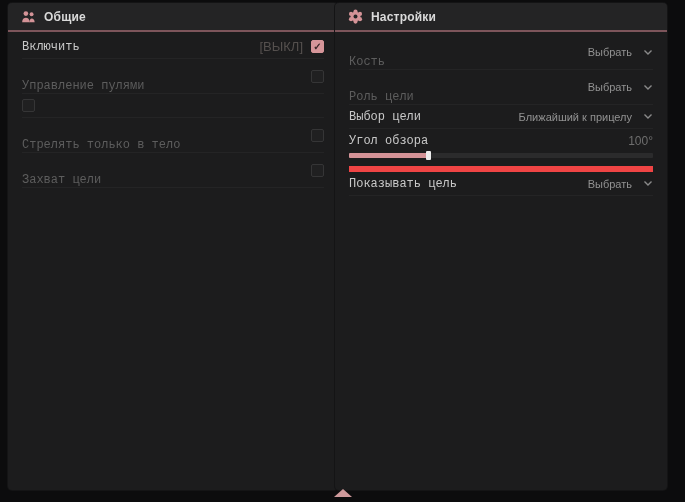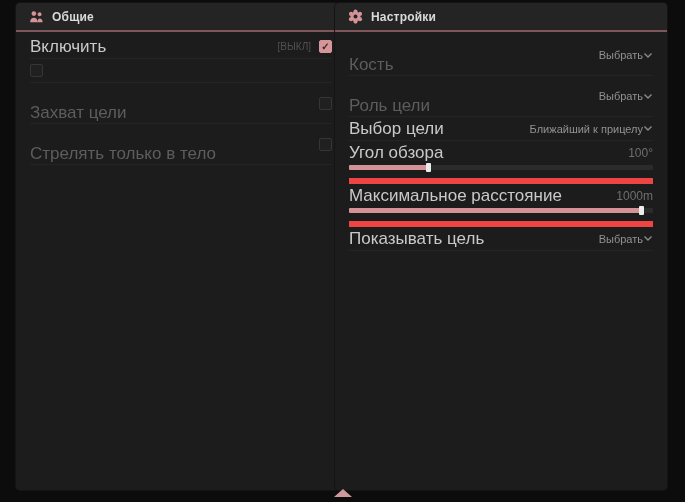--- a/index.html
+++ b/index.html
@@ -6,48 +6,48 @@
   body{
     width:685px;height:502px;position:relative;overflow:hidden;
     background:#0c0c0d;
     font-family:"Liberation Sans",sans-serif;
   }
   .panel{
     position:absolute;top:3px;height:487px;
     background:#1c1c1d;border-radius:4px;overflow:hidden;
     box-shadow:0 0 0 1px #141415;
   }
-  .panel-left{left:16px;width:330px;}
+  .panel-left{left:8px;width:330px;}
   .panel-right{left:335px;width:332px;}
   .panel-header{
     height:27px;display:flex;align-items:center;gap:8px;
     padding:0 13px;background:#242425;
     border-bottom:2px solid #7d555b;
   }
   .panel-title{font-size:12px;font-weight:bold;color:#dadada;letter-spacing:.2px;}
   .hdr-icon{display:flex;align-items:center;}
   .rows{padding:3px 14px 0 14px;}
   .row{
     display:flex;align-items:center;justify-content:space-between;
     min-height:23px;border-bottom:1px solid #242425;
   }
-  .row-label{font-size:17px;color:#c9c9c9;}
+  .row-label{font-size:12px;color:#c9c9c9;font-family:Liberation Mono, monospace;}
   .row-label.dim{color:#5d5d5d;margin-top:20px;}
   .right-group{display:flex;align-items:center;gap:8px;}
-  .badge{font-size:10px;color:#55504e;}
+  .badge{font-size:13px;color:#55504e;}
   .checkbox{
     width:13px;height:13px;box-sizing:border-box;border-radius:2px;
     border:1px solid #353536;background:#202021;
     display:flex;align-items:center;justify-content:center;
     font-size:10px;line-height:1;color:transparent;
   }
   .checkbox.checked{
     background:#d69599;border-color:#d69599;color:#3a2527;font-weight:bold;
   }
-  .select-value{font-size:11px;color:#929292;display:flex;cursor:default;}
+  .select-value{font-size:11px;color:#929292;display:flex;gap:11px;cursor:default;}
   .select-value .chev{display:flex;align-items:center;}
   .slider-row{display:block;border-bottom:6px solid #ef4444;padding:4px 0 8px 0;}
   .slider-top{display:flex;align-items:center;justify-content:space-between;height:15px;}
   .slider-value{font-size:12px;color:#6e6e6e;}
   .track{position:relative;height:5px;background:#2b2b2c;margin-top:5px;border-radius:1px;}
   .fill{position:absolute;left:0;top:0;bottom:0;background:#d49397;border-radius:1px;}
   .handle{position:absolute;top:-2px;width:5px;height:9px;background:#ececec;border-radius:1px;}
   .cursor-tri{
     position:absolute;left:334px;top:489px;width:0;height:0;
     border-left:9px solid transparent;border-right:9px solid transparent;
@@ -73,32 +73,38 @@
   </div>
   <div class="rows">
       <div class="row">
         <span class="row-label">Включить</span>
         <div class="right-group">
           <span class="badge">[ВЫКЛ]</span>
           <span class="checkbox checked">✓</span>
         </div>
       </div>
       <div class="row">
+        <span class="row-label dim">Управление пулями</span>
+        <div class="right-group">
+          <span class="checkbox"></span>
+        </div>
+      </div>
+      <div class="row">
+        <div class="right-group">
+          <span class="checkbox"></span>
+        </div>
+      </div>
+      <div class="row">
+        <span class="row-label dim">Стрелять только в тело</span>
         <div class="right-group">
           <span class="checkbox"></span>
         </div>
       </div>
       <div class="row">
         <span class="row-label dim">Захват цели</span>
-        <div class="right-group">
-          <span class="checkbox"></span>
-        </div>
-      </div>
-      <div class="row">
-        <span class="row-label dim">Стрелять только в тело</span>
         <div class="right-group">
           <span class="checkbox"></span>
         </div>
       </div>
     </div>
 </div>
 
 <div class="panel panel-right">
   <div class="panel-header">
     <span class="hdr-icon">
@@ -160,30 +166,20 @@
       <div class="slider-row">
         <div class="slider-top">
           <span class="row-label">Угол обзора</span>
           <span class="slider-value">100°</span>
         </div>
         <div class="track">
           <div class="fill" style="width: 26%;"></div>
           <div class="handle" style="left: calc(26% - 2px);"></div>
         </div>
       </div>
-      <div class="slider-row">
-        <div class="slider-top">
-          <span class="row-label">Максимальное расстояние</span>
-          <span class="slider-value">1000m</span>
-        </div>
-        <div class="track">
-          <div class="fill" style="width: 96%;"></div>
-          <div class="handle" style="left: calc(96% - 2px);"></div>
-        </div>
-      </div>
       <div class="row">
         <span class="row-label">Показывать цель</span>
         <div class="right-group">
           <span class="select-value">
             <span>Выбрать</span>
             <span class="chev">
               <svg width="10" height="7" viewBox="0 0 10 7">
                 <polyline points="1.5,1.5 5,5 8.5,1.5" fill="none" stroke="#8a8a8a" stroke-width="1.4"></polyline>
               </svg>
             </span>

